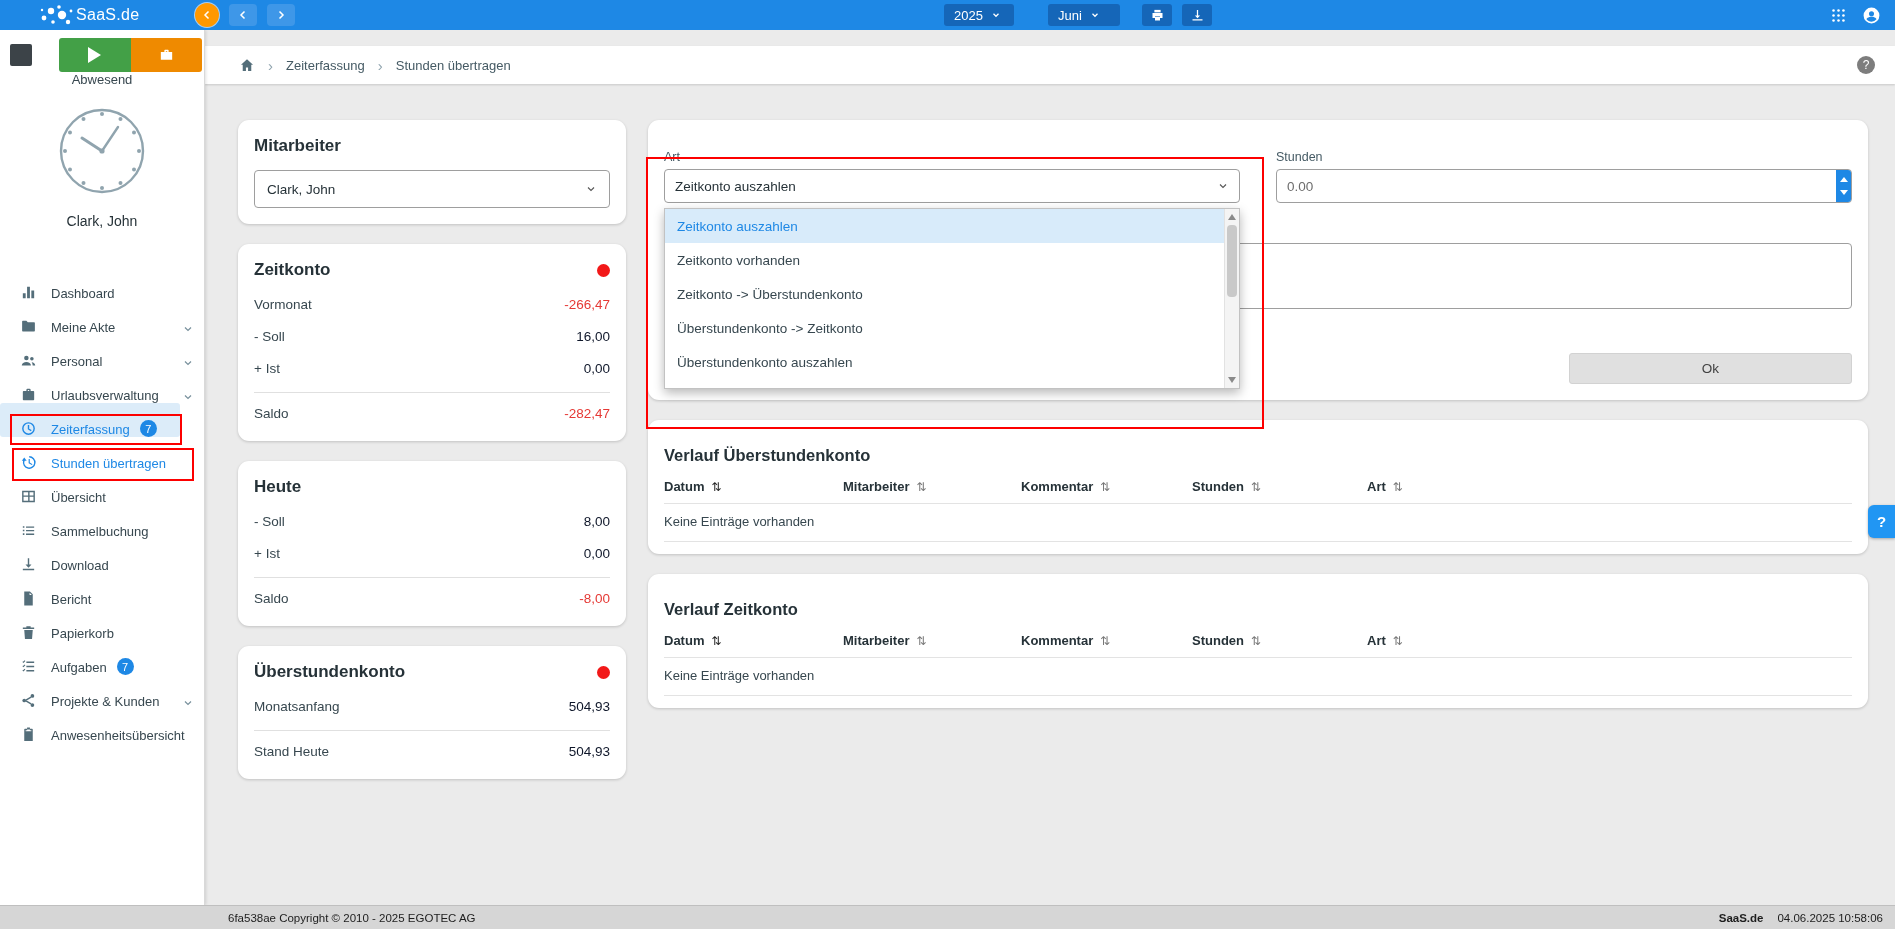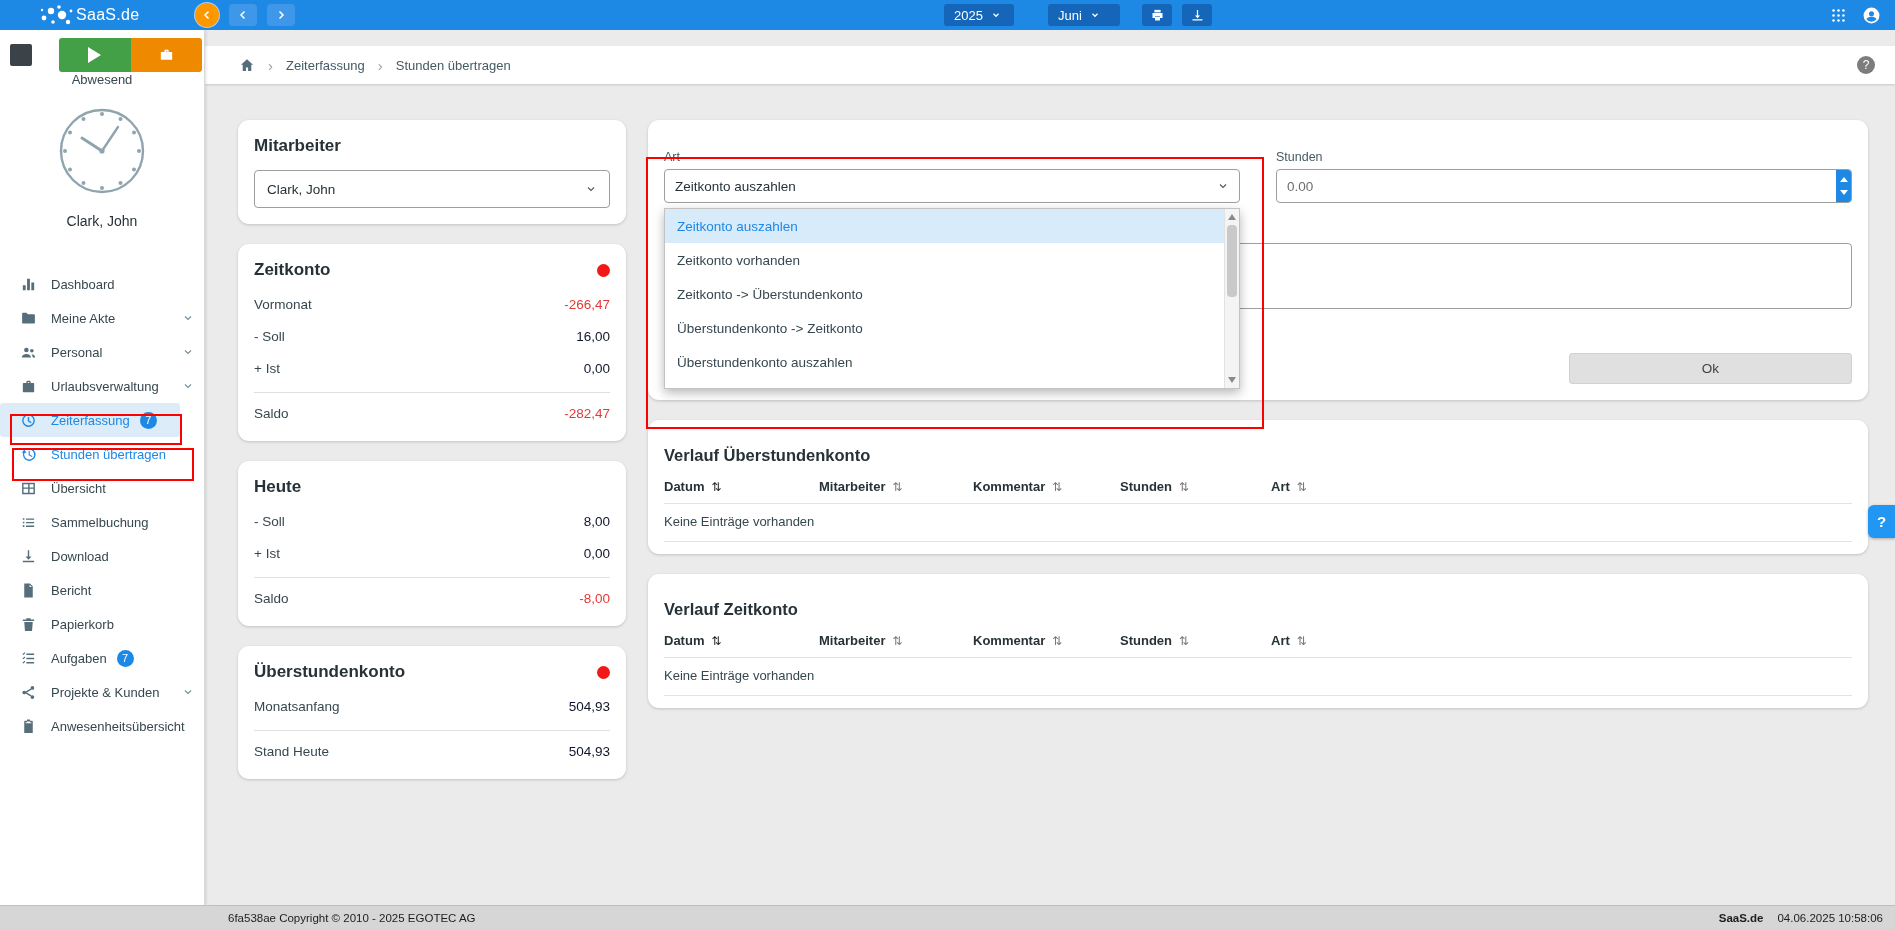--- a/index.html
+++ b/index.html
@@ -25,21 +25,21 @@
   .status-buttons { display:flex; align-items:center; padding:8px 2px 0 10px; }
   .dark-sq { width:22px; height:22px; background:#3c4348; border:none; border-radius:2px; cursor:pointer; flex:none; }
   .go-btn { height:34px; border:none; flex:1; display:flex; align-items:center; justify-content:center; cursor:pointer; }
   .go-green { background:#43a047; margin-left:27px; border-radius:3px 0 0 3px; }
   .go-orange { background:#ef8a00; border-radius:0 3px 3px 0; }
   .play-tri { width:0; height:0; border-top:8px solid transparent; border-bottom:8px solid transparent; border-left:13px solid #fff; }
   .status-label { text-align:center; font-size:13px; color:#37474f; }
   .clock-svg { margin:14px auto 0; }
   .user-name { text-align:center; margin-top:12px; font-size:14px; color:#263238; }
   .menu { margin-top:38px; }
-  .menu-item { position:relative; display:flex; align-items:center; height:34px; padding:0 10px 0 20px; font-size:13px; color:#37474f; cursor:pointer; white-space:nowrap; }
+  .menu-item { position:relative; display:flex; align-items:flex-end; height:34px; padding:0 10px 0 20px; font-size:13px; color:#37474f; cursor:pointer; white-space:nowrap; }
   .menu-item svg { width:17px; height:17px; margin-right:14px; flex:none; color:#546e7a; }
   .menu-item.active { color:#1e88e5; }
   .menu-item.active svg { color:#1e88e5; }
   .menu-item.highlight { background:#dcecf9; border-radius:3px; margin-right:24px; }
   .badge { min-width:17px; height:17px; border-radius:9px; background:#1e88e5; color:#fff; font-size:11px; display:flex; align-items:center; justify-content:center; margin-left:10px; padding:0 3px; }
   .mi-chevron { margin-left:auto; color:#78909c; }
   .mi-chevron svg { width:12px; height:12px; margin:0; color:#78909c; }
 
   .annotation { position:absolute; border:2px solid #fd0000; pointer-events:none; z-index:45; }
   .ann-a { left:10px; top:384px; width:172px; height:31px; }
@@ -93,21 +93,21 @@
 
   .comment-box { margin-top:40px; width:100%; height:66px; border:1px solid #9e9e9e; border-radius:4px; resize:none; font-family:inherit; font-size:13px; padding:8px 10px; outline:none; }
   .ok-row { display:flex; justify-content:flex-end; margin-top:40px; }
   .ok-btn { width:283px; height:31px; background:#e0e0e0; border:1px solid #d2d2d2; border-radius:3px; font-size:13.5px; color:#424242; cursor:pointer; font-family:inherit; }
 
   .ann-c { left:-2px; top:37px; width:618px; height:272px; }
 
   
   .table-card { padding:26px 16px 12px; }
   .t-title { font-size:16.5px; font-weight:bold; color:#263238; }
-  .t-head { display:grid; grid-template-columns:155px 154px 147px 151px 1fr; margin-top:14px; padding-bottom:9px; border-bottom:1px solid #e3e3e3; }
+  .t-head { display:grid; grid-template-columns:155px 154px 147px 151px 1fr; margin-top:14px; padding-bottom:9px; border-bottom:1px solid #e3e3e3;gap:24px; }
   .th { font-size:13px; font-weight:bold; color:#263238; display:flex; align-items:center; cursor:pointer; }
   .sort { font-size:12px; font-weight:normal; color:#777; margin-left:7px; }
   .sort.on { color:#1c1c1c; }
   .t-empty { font-size:13px; color:#37474f; padding:10px 0 12px; border-bottom:1px solid #e3e3e3; }
 
   
   .help-tab { position:absolute; right:0; top:505px; width:27px; height:33px; background:#2196f3; border-radius:6px 0 0 6px; color:#fff; display:flex; align-items:center; justify-content:center; font-size:15px; font-weight:bold; z-index:55; cursor:pointer; box-shadow:0 1px 3px rgba(0,0,0,.3); }
 
   
   .footer { position:absolute; bottom:0; left:0; right:0; height:24px; background:#d6d6d6; border-top:1px solid #bfbfbf; display:flex; align-items:center; font-size:11.5px; color:#1d1d1d; padding:0 12px 0 228px; z-index:58; }

